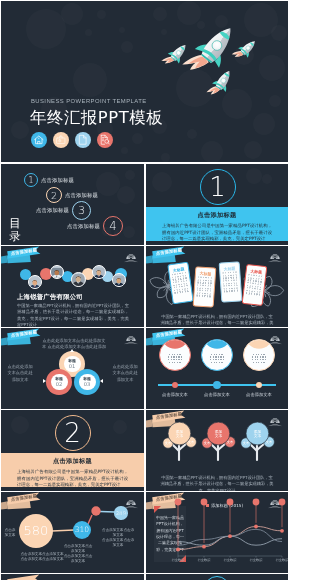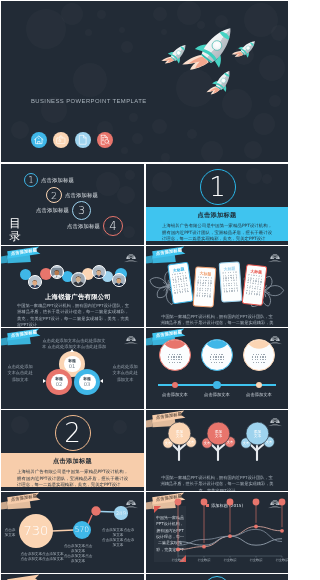--- a/index.html
+++ b/index.html
@@ -38,21 +38,21 @@
   .sect .pbody{margin:3.2px 16px 0 16px;font-size:4.35px;line-height:6.4px;color:#23313b;text-align:justify;}
 
   
   .rib{position:absolute;left:0;top:0;width:92px;height:26px;}
   .rib .rtext{position:absolute;left:9.5px;top:5.4px;font-size:4.2px;color:#fff;font-weight:bold;
               transform:rotate(-8.2deg);transform-origin:left center;white-space:nowrap;letter-spacing:0.2px;}
   
   .clogo{position:absolute;right:6px;top:3px;width:14px;height:11px;opacity:.85;}
   
   .bodytext{position:absolute;font-size:4.2px;line-height:6.4px;color:#aeb8c2;text-align:justify;}
-  .whitetitle{position:absolute;color:#fff;font-weight:bold;font-size:6.4px;letter-spacing:0.2px;margin-left:28px;}
+  .whitetitle{position:absolute;color:#fff;font-weight:bold;font-size:6.4px;letter-spacing:0.2px;}
   
   .txtbox{position:absolute;left:8px;top:14px;width:32px;height:56px;background:rgba(255,255,255,0.035);
           display:flex;align-items:center;justify-content:center;padding:0 2px;box-sizing:border-box;}
   .txtbox::before{content:"";position:absolute;left:0;top:0;width:0;height:0;
           border-top:7px solid #e05a52;border-right:7px solid transparent;}
   .txtbox::after{content:"";position:absolute;right:0;bottom:0;width:0;height:0;
           border-bottom:7px solid #e05a52;border-left:7px solid transparent;}
   .lsw{width:2.6px;height:2.6px;background:#e8756c;display:inline-block;}
 </style>
 </head>
@@ -207,20 +207,21 @@
             <path d="M50 0 C68 20 78 54 78 86 C78 104 74 118 69 126 L31 126 C26 118 22 104 22 86 C22 54 32 20 50 0Z" fill="url(#grk3)"></path>
             <g clip-path="url(#crk3)">
               <path d="M25 29 C34 24 42 21.5 50 21.5 C58 21.5 66 24 75 29 C66 33 58 35 50 35 C42 35 34 33 25 29Z" fill="#46d3c3"></path>
               <path d="M21 106 C31 101.5 41 99.5 50 99.5 C59 99.5 69 101.5 79 106 L79 116 C69 111.5 59 109.5 50 109.5 C41 109.5 31 111.5 21 116Z" fill="#3ecfbf"></path>
               <path d="M22 120 L78 120 L78 128 L22 128Z" fill="#2ebcae"></path>
             </g>
             <circle cx="50" cy="70" r="15.5" fill="url(#wrk3)" stroke="#3bb8ab" stroke-width="2"></circle>
           </svg></div>
       </div>
     <div class="sub">BUSINESS POWERPOINT TEMPLATE</div>
+    <div class="ttl cn">年终汇报PPT模板</div>
     <div class="icons">
         <div class="ic" style="background: rgb(63, 183, 232);">
           <svg viewBox="0 0 24 24" width="11.6" height="11.6" fill="none" stroke="#f2fbff" stroke-width="1.55" stroke-linejoin="round" stroke-linecap="round">
             <path d="M3.2 11.6 12 4.1l8.8 7.5"></path>
             <path d="M5.3 10.5V20h13.4v-9.5"></path>
             <path d="M9.6 20v-4.6h4.8V20"></path>
             <path d="M12 8.6v1.2"></path>
           </svg>
         </div>
         <div class="ic" style="background: rgb(251, 213, 180);">
@@ -698,22 +699,22 @@
           <circle cx="14" cy="14" r="2.6" fill="#2a333d"></circle>
           <path d="M0 20.5 C7 15.6 21 15.6 28 20.5 C21 17.8 7 17.8 0 20.5Z" fill="#cdd4da"></path>
         </svg></div>
     <div class="statwrap">
         <svg viewBox="0 0 143 81" width="143" height="81" style="position:absolute;left:0;top:0">
           <path d="M51 39 L73 38" stroke="#f7cdab" stroke-width="1.6"></path>
           <path d="M87 32 L91 23" stroke="#e8756c" stroke-width="1.4"></path>
           <path d="M99 19.5 L114 20" stroke="#9ed3ee" stroke-width="1.4"></path>
           <circle cx="95" cy="19" r="4.7" fill="#e8756c"></circle>
         </svg>
-        <div style="position: absolute; left: 17.7px; top: 21.7px; width: 34.6px; height: 34.6px; border-radius: 50%; background: rgb(251, 213, 180); display: flex; align-items: center; justify-content: center; color: rgb(255, 255, 255); font-size: 13px; font-weight: 300; font-family: &quot;DejaVu Sans&quot;, sans-serif;">730</div>
-        <div style="position: absolute; left: 71.8px; top: 28.8px; width: 18.4px; height: 18.4px; border-radius: 50%; background: rgb(63, 183, 232); display: flex; align-items: center; justify-content: center; color: rgb(255, 255, 255); font-size: 7.5px; font-weight: 300; font-family: &quot;DejaVu Sans&quot;, sans-serif;">570</div>
+        <div style="position: absolute; left: 17.7px; top: 21.7px; width: 34.6px; height: 34.6px; border-radius: 50%; background: rgb(251, 213, 180); display: flex; align-items: center; justify-content: center; color: rgb(255, 255, 255); font-size: 13px; font-weight: 300; font-family: &quot;DejaVu Sans&quot;, sans-serif;">580</div>
+        <div style="position: absolute; left: 71.8px; top: 28.8px; width: 18.4px; height: 18.4px; border-radius: 50%; background: rgb(63, 183, 232); display: flex; align-items: center; justify-content: center; color: rgb(255, 255, 255); font-size: 7.5px; font-weight: 300; font-family: &quot;DejaVu Sans&quot;, sans-serif;">310</div>
         <div style="position: absolute; left: 113.4px; top: 14.4px; width: 13.2px; height: 13.2px; border-radius: 50%; background: rgb(158, 211, 238); display: flex; align-items: center; justify-content: center; color: rgb(255, 255, 255); font-size: 5.2px; font-weight: 300; font-family: &quot;DejaVu Sans&quot;, sans-serif;">289</div>
         <div class="cn" style="position: absolute; left: 18px; top: 60px; width: 46px; text-align: center; font-size: 3.6px; line-height: 5px; color: rgb(180, 190, 199); white-space: pre-line;">点击添加文本点击添加文本
 点击添加文本点击添加文本</div>
         <div class="cn" style="position: absolute; left: 62px; top: 52px; width: 30px; text-align: center; font-size: 3.6px; line-height: 5px; color: rgb(180, 190, 199); white-space: pre-line;">点击添加文本点击添加文本
 点击添加文本点击添加文本</div>
         <div class="cn" style="position: absolute; left: 100px; top: 36px; width: 34px; text-align: center; font-size: 3.6px; line-height: 5px; color: rgb(180, 190, 199); white-space: pre-line;">点击添加文本点击添加文本
 点击添加文本点击添加文本</div>
         <div class="cn" style="position: absolute; left: 2px; top: 36px; width: 14px; text-align: center; font-size: 3.6px; line-height: 5px; color: rgb(180, 190, 199);">点击添加文本</div>
       </div>
   </div>

